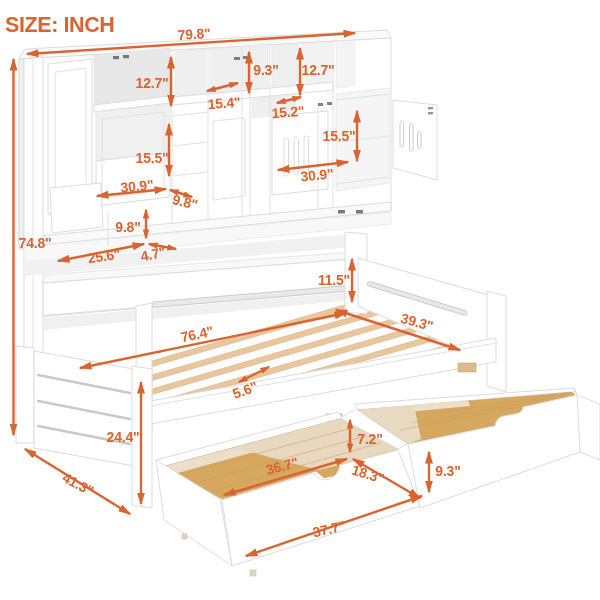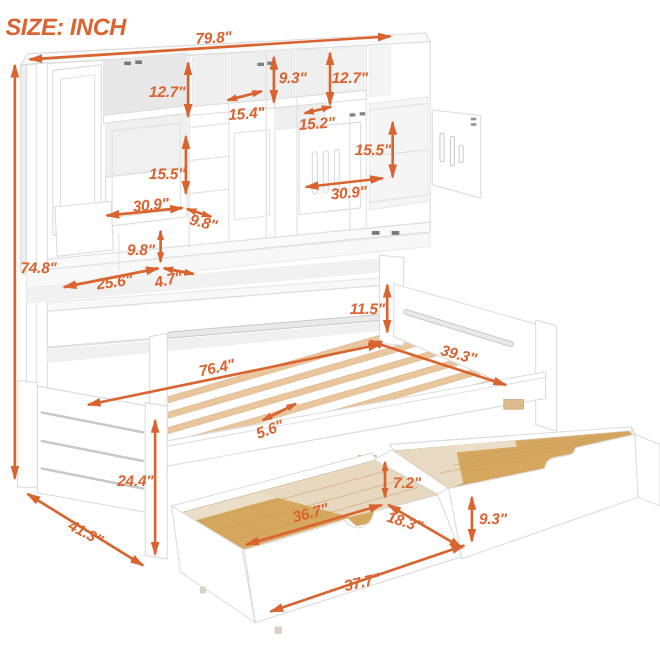--- a/index.html
+++ b/index.html
@@ -1,16 +1,16 @@
 <!DOCTYPE html>
 <html><head>
 <meta charset="utf-8">
 <style>
   html,body{margin:0;padding:0;background:#ffffff;}
-  .wrap{width:600px;height:600px;position:relative;overflow:hidden;background:#fff;font-style:italic;}
+  .wrap{width:600px;height:600px;position:relative;overflow:hidden;background:#fff;}
   text{font-family:"Liberation Sans",sans-serif;font-weight:bold;fill:#DA6430;}
   .lbl{font-size:14px;letter-spacing:-0.2px;}
   .big{font-size:21.5px;letter-spacing:-0.4px;}
   .ar{stroke:#DA6430;stroke-width:2.4;fill:none;}
   .fe{fill:#ffffff;stroke:#DCDCDC;stroke-width:1;}
   .fe2{fill:#FAFAFA;stroke:#DCDCDC;stroke-width:1;}
   .gray{fill:#EFEFEF;stroke:#E2E2E2;stroke-width:0.6;}
   .ln{stroke:#E1E1E1;stroke-width:1;fill:none;}
   .slit{stroke:#C9C9C9;stroke-width:2.3;fill:none;stroke-linecap:round;}
 </style>

